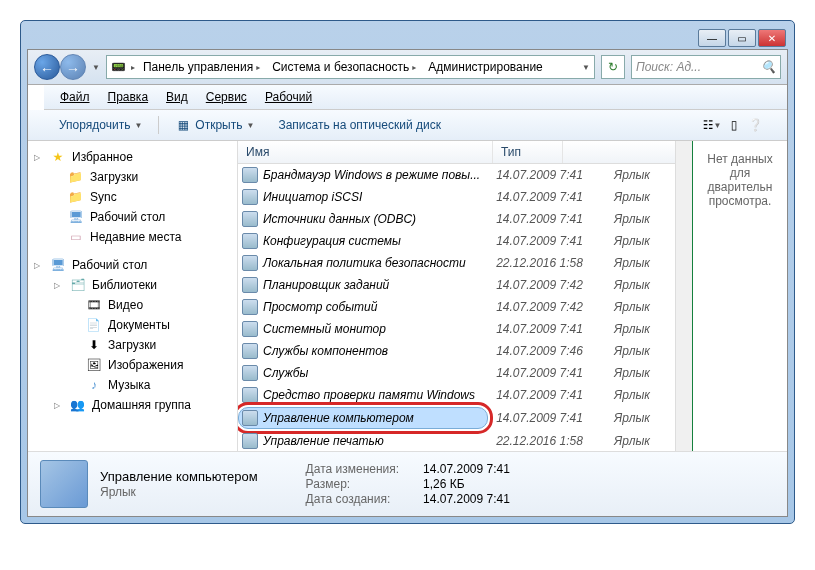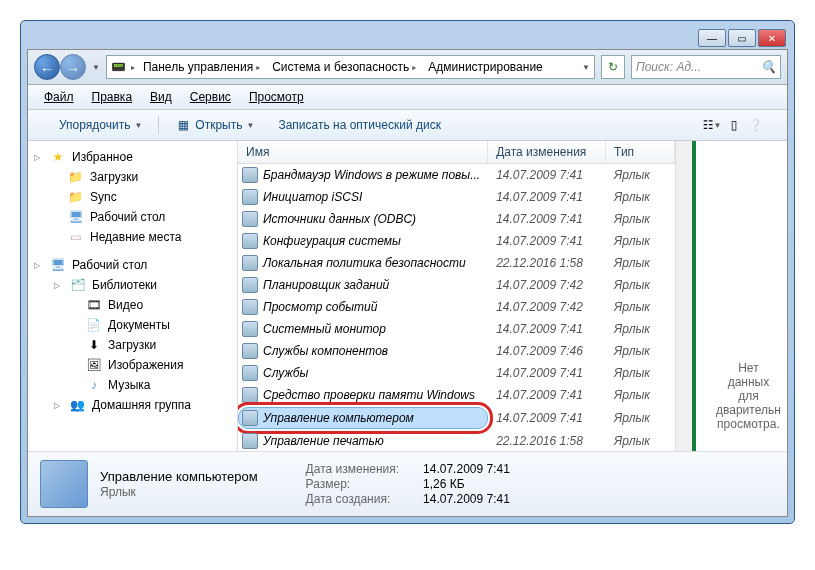--- a/index.html
+++ b/index.html
@@ -10,21 +10,21 @@
 .tb-btn.close { background: linear-gradient(to bottom, #e77, #c33); color: #fff; }
 .inner { background: #fff; border: 1px solid #888; }
 .addr-row { display: flex; align-items: center; padding: 4px 6px; gap: 6px; background: linear-gradient(to bottom, #e8eef5, #d5e2f0); border-bottom: 1px solid #aaa; }
 .nav-btns { display: flex; }
 .nav-btn { width: 26px; height: 26px; border-radius: 50%; background: radial-gradient(circle at 30% 30%, #6aa6e8, #2a5a9a); border: 1px solid #2a5a9a; color: #fff; display: flex; align-items: center; justify-content: center; font-size: 14px; }
 .addr-bar { flex: 1; height: 24px; border: 1px solid #8aa; background: #fff; display: flex; align-items: center; padding: 0 4px; gap: 4px; }
 .addr-seg { padding: 2px 4px; display: flex; align-items: center; gap: 3px; }
 .tri { font-size: 8px; color: #555; }
 .refresh { width: 24px; height: 24px; border: 1px solid #8aa; background: #fff; display: flex; align-items: center; justify-content: center; color: #2a7a2a; }
 .search { width: 150px; height: 24px; border: 1px solid #8aa; background: #fff; display: flex; align-items: center; padding: 0 4px; color: #888; font-style: italic; gap: 12px; }
-.menubar { display: flex; gap: 2px; padding: 3px 8px; background: linear-gradient(to bottom, #f7fbff, #e5eef8); border-bottom: 1px solid #ccc; }
+.menubar { display: flex; gap: 2px; padding: 3px 8px; background: linear-gradient(to bottom, #f7fbff, #e5eef8); border-bottom: 1px solid #ccc; margin-left: 16px; }
 .menu-item { padding: 2px 8px; }
 .menu-item u { text-decoration: underline; }
 .toolbar { display: flex; align-items: center; gap: 8px; padding: 4px 23px; background: linear-gradient(to bottom, #f7fbff, #e5eef8); border-bottom: 1px solid #ccc; }
 .tool-btn { padding: 3px 8px; display: flex; align-items: center; gap: 4px; color: #154a7a; }
 .tool-right { margin-left: auto; display: flex; gap: 6px; align-items: center; }
 .content { display: flex; height: 310px; }
 .sidebar { width: 210px; border-right: 1px solid #ddd; overflow: auto; padding: 6px 0; }
 .side-group { margin-bottom: 8px; }
 .side-item { display: flex; align-items: center; gap: 6px; padding: 2px 4px 2px 20px; white-space: nowrap; }
 .side-item.lvl2 { padding-left: 40px; }
@@ -43,21 +43,21 @@
 .col.date { width: 120px; }
 .col.type { width: 70px; }
 .row { display: flex; align-items: center; padding: 1px 0; font-style: italic; }
 .row.sel .cell.name-cell { background: #bfdfff; border: 1px solid #7aadd8; border-radius: 2px; padding-left: 3px; }
 .row.hl .cell.name-cell { outline: 3px solid #d62828; outline-offset: 2px; border-radius: 10px; background: #bfdfff; }
 .cell { padding: 2px 8px; display: flex; align-items: center; gap: 5px; white-space: nowrap; overflow: hidden; text-overflow: ellipsis; }
 .cell.name-cell { width: 255px; padding-left: 4px; }
 .cell.date-cell { width: 120px; color: #555; }
 .cell.type-cell { width: 70px; color: #555; }
 .file-ic { width: 16px; height: 16px; background: linear-gradient(to bottom, #cde, #9bc); border: 1px solid #6a8aaa; border-radius: 2px; flex-shrink: 0; }
-.preview { width: 95px; border-left: 4px solid #15803d; padding: 20px; color: #666; font-size: 11px; text-align: center; display: flex; align-items: flex-end; }
+.preview { width: 95px; border-left: 1px solid #15803d; padding: 11px; color: #666; font-size: 11px; text-align: center; display: flex; align-items: flex-start; }
 .details { display: flex; align-items: center; gap: 12px; padding: 8px 12px; border-top: 1px solid #ddd; background: linear-gradient(to bottom, #f7fbff, #e8eff7); }
 .big-icon { width: 48px; height: 48px; background: linear-gradient(135deg, #a5c5e5, #6a9ad5); border: 1px solid #5a8aba; border-radius: 3px; }
 .det-text { display: flex; flex-direction: column; gap: 1px; font-size: 11px; }
 .det-label { color: #666; }
 .det-grid { display: grid; grid-template-columns: auto auto; gap: 1px 24px; font-size: 11px; margin-left: 36px; }
 .scrollbar-v { width: 17px; background: #f0f0f0; border-left: 1px solid #ddd; }
 </style>
 </head>
 <body>
 
@@ -95,21 +95,21 @@
         <span>Поиск: Ад...</span>
         <span style="margin-left:auto;color:#2a5a9a">🔍</span>
       </div>
     </div>
 
     <div class="menubar">
       <div class="menu-item"><u>Файл</u></div>
       <div class="menu-item"><u>Правка</u></div>
       <div class="menu-item"><u>Вид</u></div>
       <div class="menu-item"><u>Сервис</u></div>
-      <div class="menu-item"><u>Просмотр</u></div>
+      <div class="menu-item"><u>Рабочий</u></div>
     </div>
 
     <div class="toolbar">
       <div class="tool-btn">
           <span>Упорядочить</span> 
           <span class="tri">▼</span>
         </div>
       <div style="width:1px;height:18px;background:#ccc"></div>
       <div class="tool-btn">
           <span class="ic">▦</span>
@@ -184,21 +184,20 @@
               <span class="expander">▷</span>
               <span class="ic ic-net">👥</span>
               <span>Домашняя группа</span>
             </div>
         </div>
       </div>
 
       <div class="filelist">
         <div class="cols">
           <div class="col name">Имя</div>
-          <div class="col date">Дата изменения</div>
           <div class="col type">Тип</div>
         </div>
         <div id="rows">
             <div class="row">
               <div class="cell name-cell">
                 <span class="file-ic"></span>
                 <span>Брандмауэр Windows в режиме повы...</span>
               </div>
               <div class="cell date-cell">14.07.2009 7:41</div>
               <div class="cell type-cell">Ярлык</div>

